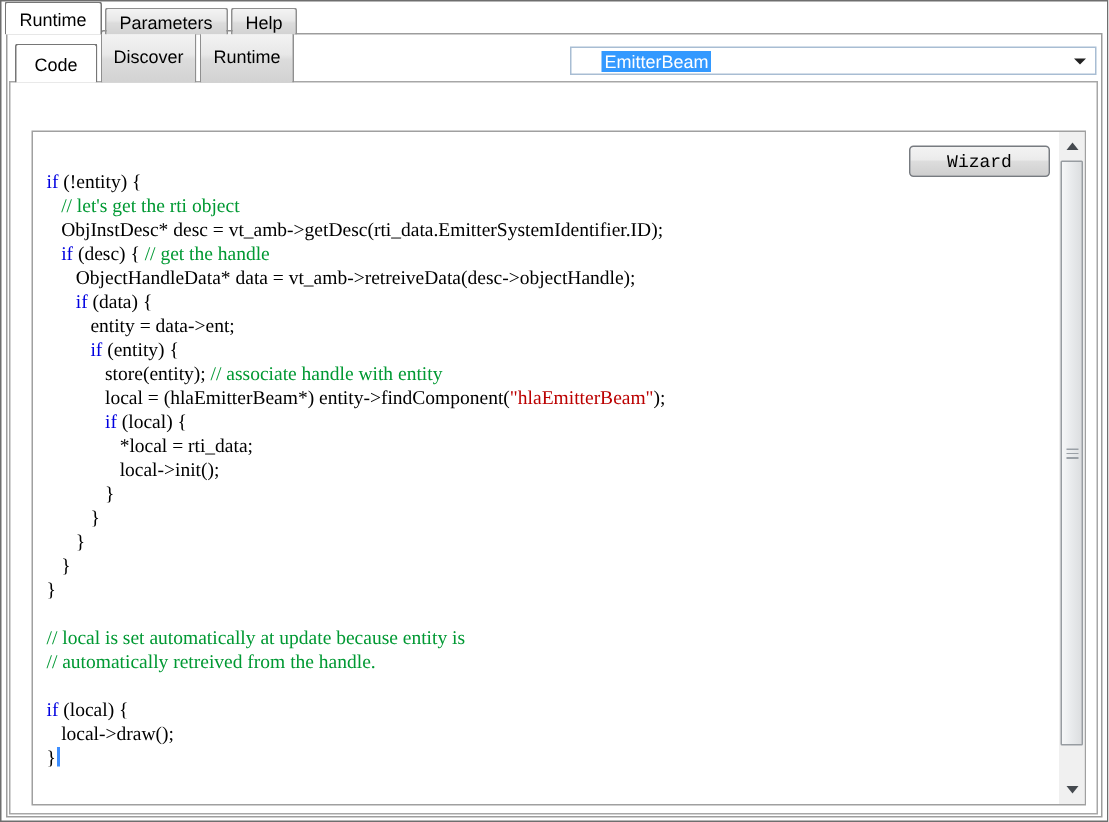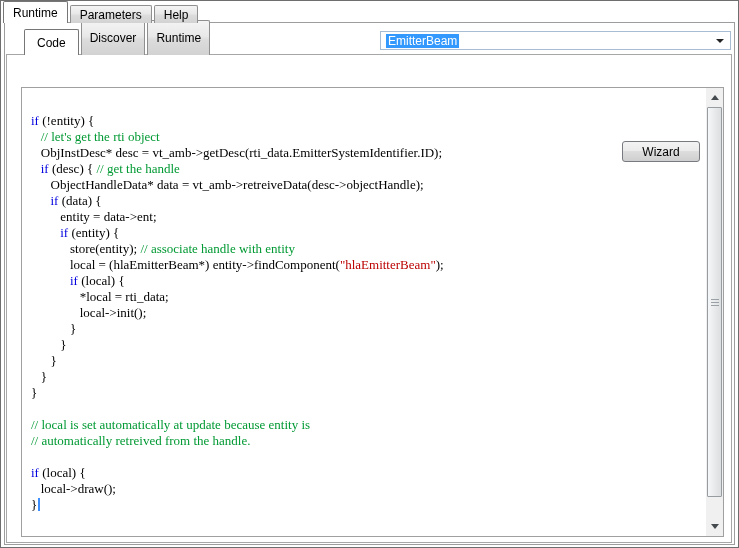--- a/index.html
+++ b/index.html
@@ -29,21 +29,21 @@
   }
 
   
   .runtime-pane {
     position:absolute; left:3px; top:21px; width:731px; height:523px;
     background:#fff; border:1px solid #9d9d9d; z-index:1;
   }
 
   
   .tabbar2 {
-    position:absolute; left:19px; top:6px; height:26px; z-index:5;
+    position:absolute; left:5px; top:6px; height:26px; z-index:5;
     display:flex; align-items:flex-end;
   }
   .tab2 {
     height:21px; padding:17px 8px; margin-right:2px;
     display:flex; align-items:center;
     font-size:12px; color:#000;
     background:linear-gradient(#f4f4f4, #e8e8e8 45%, #dcdcdc 55%, #d2d2d2);
     border:1px solid #8f8f8f; border-bottom:none;
     border-radius:2px 2px 0 0; cursor:default; white-space:nowrap;
   }
@@ -52,21 +52,21 @@
     border-color:#767676; padding:0 12px;
   }
 
   
   .combobox {
     position:absolute; right:3px; top:8px; width:351px; height:19px;
     background:#fff; border:1px solid #a8bdd3; z-index:6;
     display:flex; align-items:center; cursor:default;
   }
   .combo-value {
-    margin-left:5px; padding:0 2px; font-size:12px;
+    margin-left:20px; padding:0 2px; font-size:12px;
     background:var(--selection,#3399ff); color:var(--selection-text,#fff);
     white-space:nowrap;
   }
   .combo-arrow {
     position:absolute; right:6px; top:7px;
     width:0; height:0;
     border-left:4px solid transparent; border-right:4px solid transparent;
     border-top:4px solid #222;
   }
 
@@ -91,24 +91,24 @@
   .k { color:var(--keyword,#0000e0); }
   .c { color:var(--comment,#009933);text-align:center; }
   .s { color:var(--string,#bb0000); }
   .caret {
     display:inline-block; width:2px; height:13px;
     background:#3d8eff; vertical-align:-2px; margin-left:1px;
   }
 
   
   .wizard-btn {
-    position:absolute; right:23px; top:9px; width:78px; height:21px;
-    font-family:Liberation Sans, sans-serif; font-size:12px; color:#000;
+    position:absolute; right:23px; top:9px; width:94px; height:21px;
+    font-family:Liberation Mono, monospace; font-size:12px; color:#000;
     background:linear-gradient(#f3f3f3, #ebebeb 45%, #dddddd 50%, #cfcfcf);
-    border:1px solid #777b80; border-radius:3px; cursor:default;margin-top:44px;
+    border:1px solid #777b80; border-radius:3px; cursor:default;
   }
 
   
   .scrollbar {
     position:absolute; top:0; right:0; width:17px; height:100%;
     background:#f0f0f0;
   }
   .sb-btn {
     position:absolute; left:0; width:17px; height:17px;
     display:flex; align-items:center; justify-content:center;

